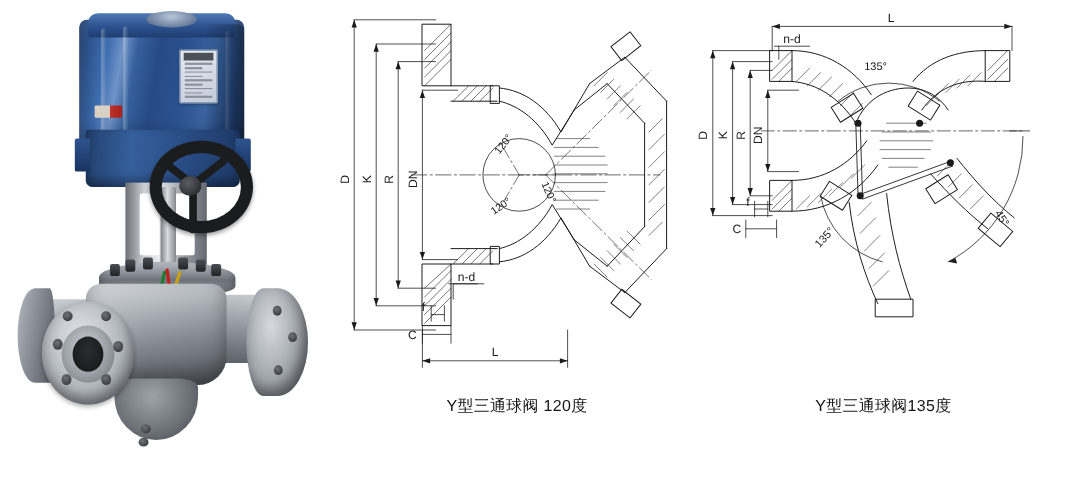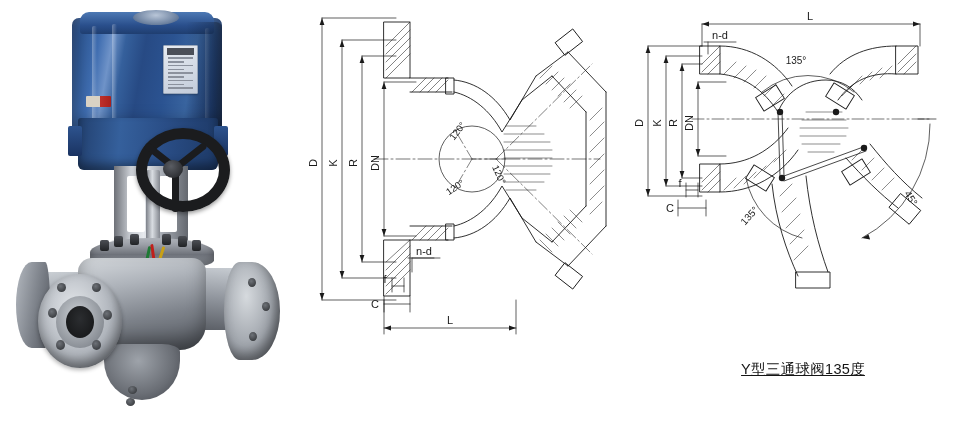--- a/index.html
+++ b/index.html
@@ -544,20 +544,21 @@
         <text x="150" y="324" text-anchor="middle">L</text>
       </g>
 
       <g fill="#1a1a1a" font-family="Liberation Sans, sans-serif" font-size="9.5">
         <text x="160" y="133" text-anchor="middle" transform="rotate(-52 160 133)">120°</text>
         <text x="196" y="176" text-anchor="middle" transform="rotate(66 196 176)">120°</text>
         <text x="157" y="190" text-anchor="middle" transform="rotate(-34 157 190)">120°</text>
       </g>
     </svg>
 
+    <div class="caption" style="left:0; top:360px; width:340px;">Y型三通球阀 120度</div>
   </div>
 
   <div class="drawing" style="left:630px;">
     <svg width="346" height="360" viewBox="0 0 346 360">
       <g fill="none" stroke="#1a1a1a" stroke-width="0.9" stroke-linecap="round" stroke-linejoin="round">
 
         <g stroke-width="0.7">
           <line x1="72" y1="24" x2="290" y2="24"></line>
           <path d="M72 24 l7 -2.4 v4.8 z" fill="#1a1a1a" stroke="none"></path>
           <path d="M290 24 l-7 -2.4 v4.8 z" fill="#1a1a1a" stroke="none"></path>
@@ -717,16 +718,16 @@
         <text x="40" y="212" text-anchor="middle">C</text>
       </g>
 
       <g fill="#1a1a1a" font-family="Liberation Sans, sans-serif" font-size="10">
         <text x="166" y="64" text-anchor="middle">135°</text>
         <text x="122" y="218" text-anchor="middle" transform="rotate(-48 122 218)">135°</text>
         <text x="278" y="200" text-anchor="middle" transform="rotate(58 278 200)">45°</text>
       </g>
     </svg>
 
-    <div class="caption" style="left:0; top:360px; width:346px;text-decoration:underline;">Y型三通球阀135度</div>
+    <div class="caption" style="left:0; top:360px; width:346px;">Y型三通球阀135度</div>
   </div>
 
 </div>
 
 </body></html>

